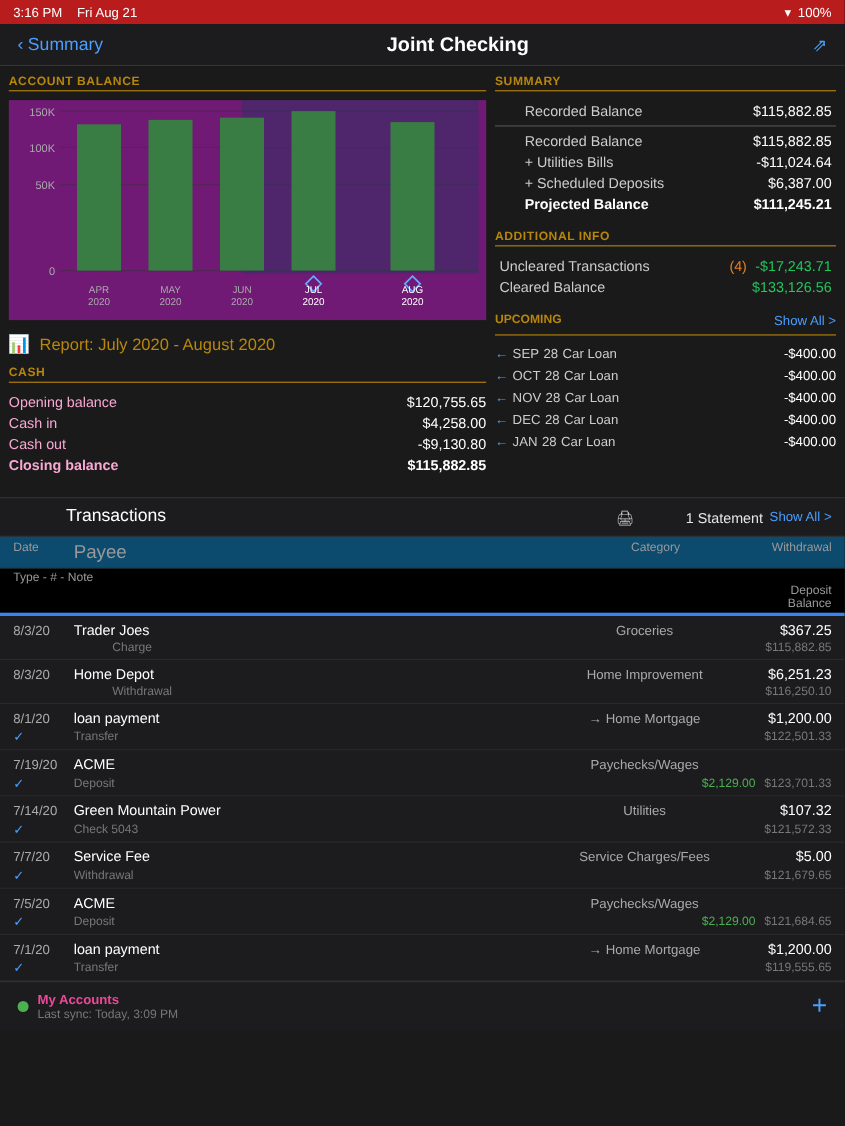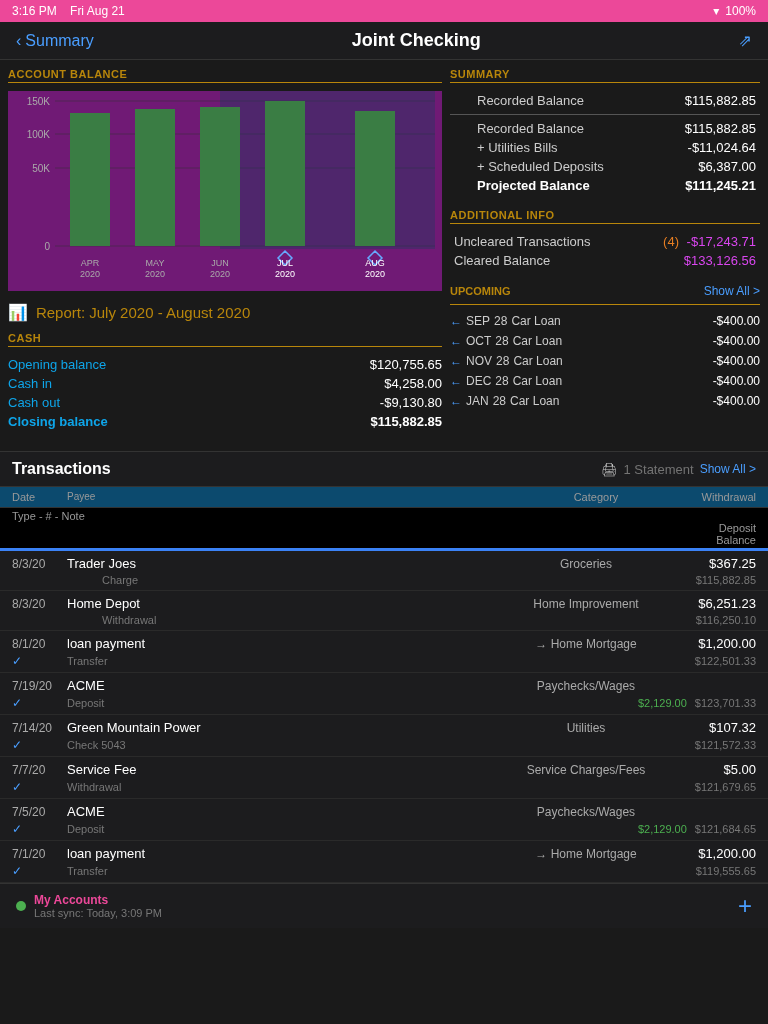--- a/index.html
+++ b/index.html
@@ -7,21 +7,21 @@
       background: #1a1a1a;
       color: #ffffff;
       font-family: -apple-system, BlinkMacSystemFont, 'Helvetica Neue', Arial, sans-serif;
       width: 768px;
       min-height: 1024px;
       overflow-x: hidden;
     }
 
     
     .status-bar {
-      background: #ec4899;
+      background: #b91c1c;
       display: flex;
       justify-content: space-between;
       align-items: center;
       padding: 4px 12px;
       font-size: 12px;
       color: #fff;
     }
     .status-right { display: flex; gap: 6px; align-items: center; }
 
     
@@ -98,21 +98,21 @@
 
     
     .cash-section { margin-bottom: 12px; }
     .cash-row {
       display: flex;
       justify-content: space-between;
       font-size: 13px;
       padding: 2px 0;
     }
     .cash-row.bold { font-weight: 600; }
-    .cash-label { color: #0ea5e9; }
+    .cash-label { color: #f9a8d4; }
     .cash-value { color: #fff; }
 
     
     .summary-section { margin-bottom: 14px; }
     .summary-row {
       display: flex;
       justify-content: space-between;
       font-size: 13px;
       padding: 2px 4px;
       color: #ccc;
@@ -127,21 +127,21 @@
 
     
     .additional-section { margin-bottom: 14px; }
     .additional-row {
       display: flex;
       justify-content: space-between;
       font-size: 13px;
       padding: 2px 4px;
       color: #ccc;
     }
-    .additional-row .val { color: #d946ef; text-align: center; }
+    .additional-row .val { color: #22c55e; text-align: center; }
     .uncleared-count {
       color: #e67e22;
       margin-right: 4px;
     }
 
     
     .upcoming-header {
       display: flex;
       justify-content: space-between;
       align-items: center;
@@ -181,41 +181,42 @@
     }
     .transactions-header {
       display: flex;
       justify-content: space-between;
       align-items: center;
       padding: 8px 12px;
       border-bottom: 1px solid #333;
     }
     .transactions-title {
       font-size: 16px;
-      font-weight: 700;
+      font-weight: 400;
       color: #fff;
+      margin-left: 48px;
     }
     .statement-info {
       display: flex;
       align-items: center;
       gap: 6px;
       font-size: 13px;
       color: #ccc;
     }
-    .statement-link { color: #737373; }
+    .statement-link { color: #e5e5e5; margin-left: 41px; }
 
     
     .table-header {
       display: flex;
       padding: 4px 12px;
       background: #0c4a6e;
       border-bottom: 1px solid #333;
     }
     .th-date { width: 55px; font-size: 11px; color: #999; }
-    .th-payee { flex: 1; font-size: 10px; color: #999; }
+    .th-payee { flex: 1; font-size: 17px; color: #999; }
     .th-category { width: 160px; font-size: 11px; color: #999; text-align: center; }
     .th-deposit { width: 80px; font-size: 11px; color: #999; text-align: right; }
 
     .table-subheader {
       display: flex;
       padding: 2px 12px;
       background: #000000;
       border-bottom: 3px solid #3b82f6;
       flex-direction: column;
     }

